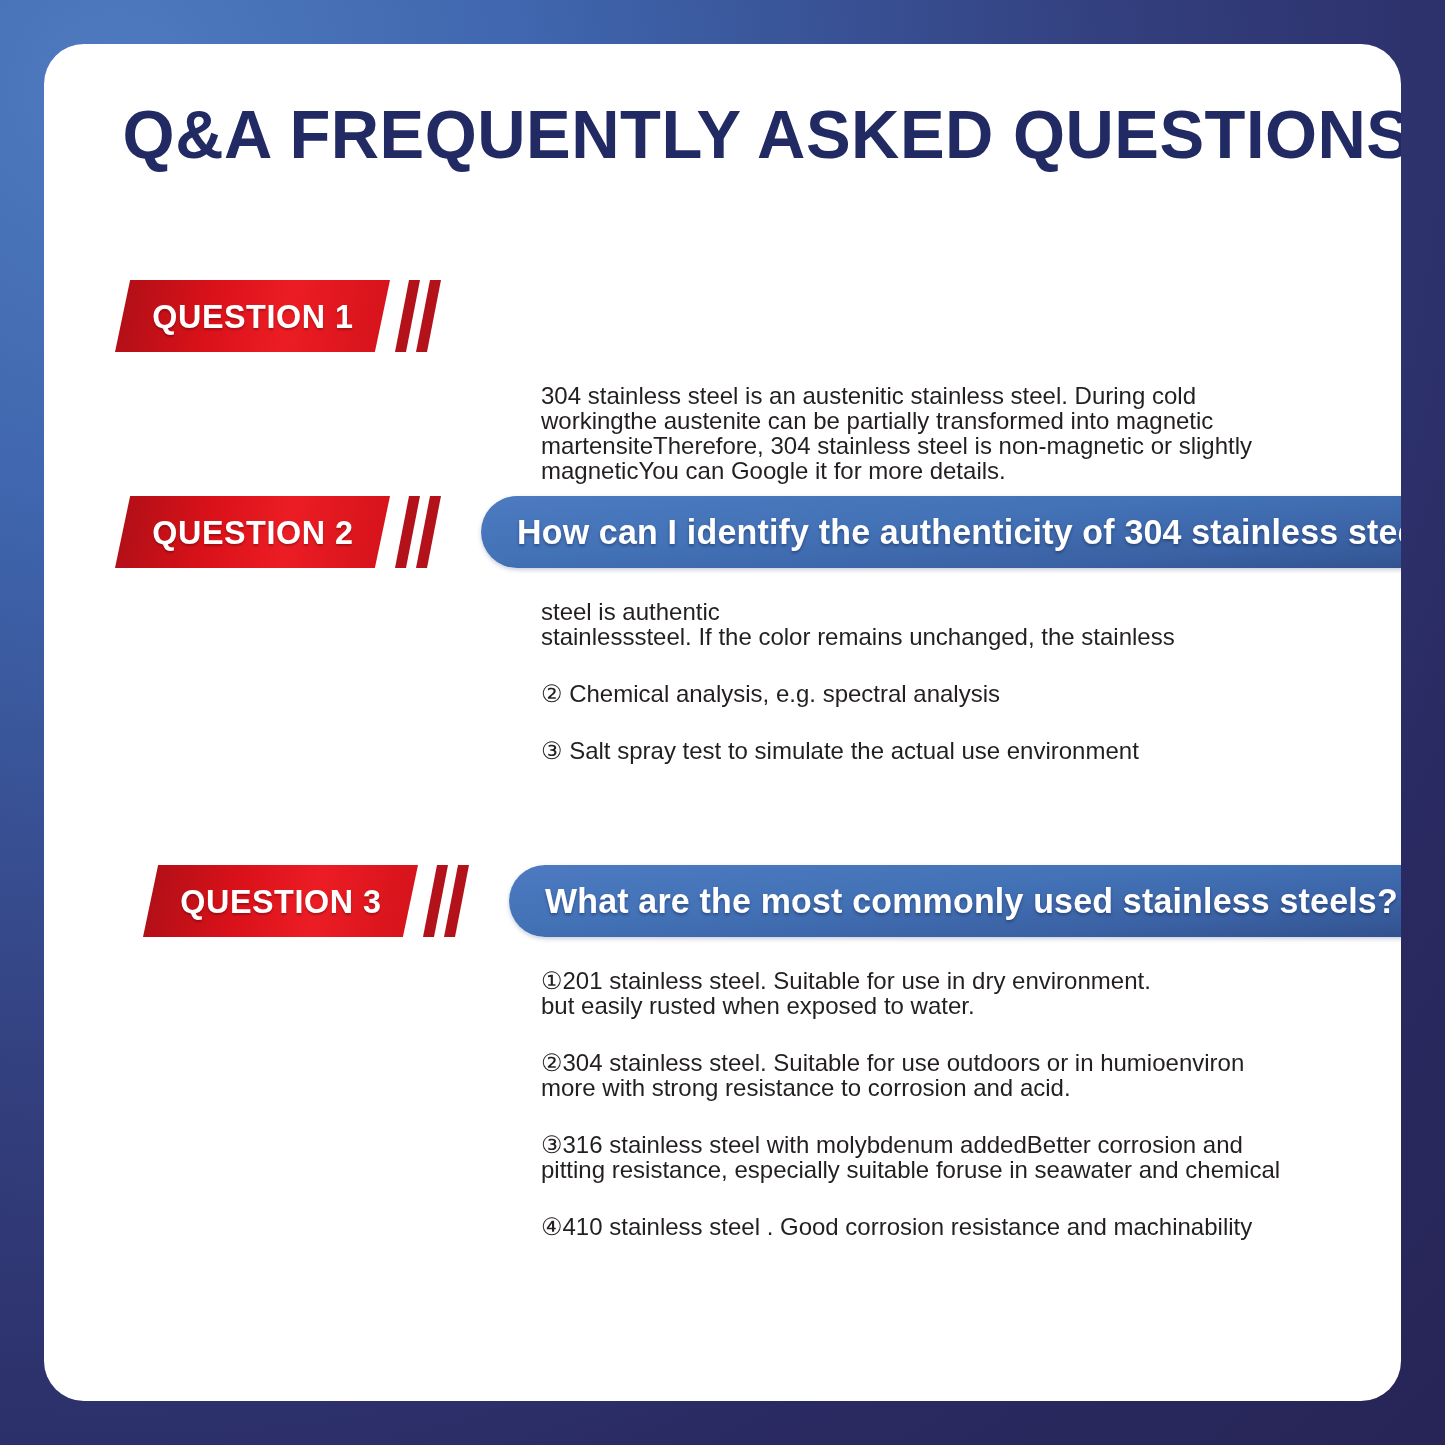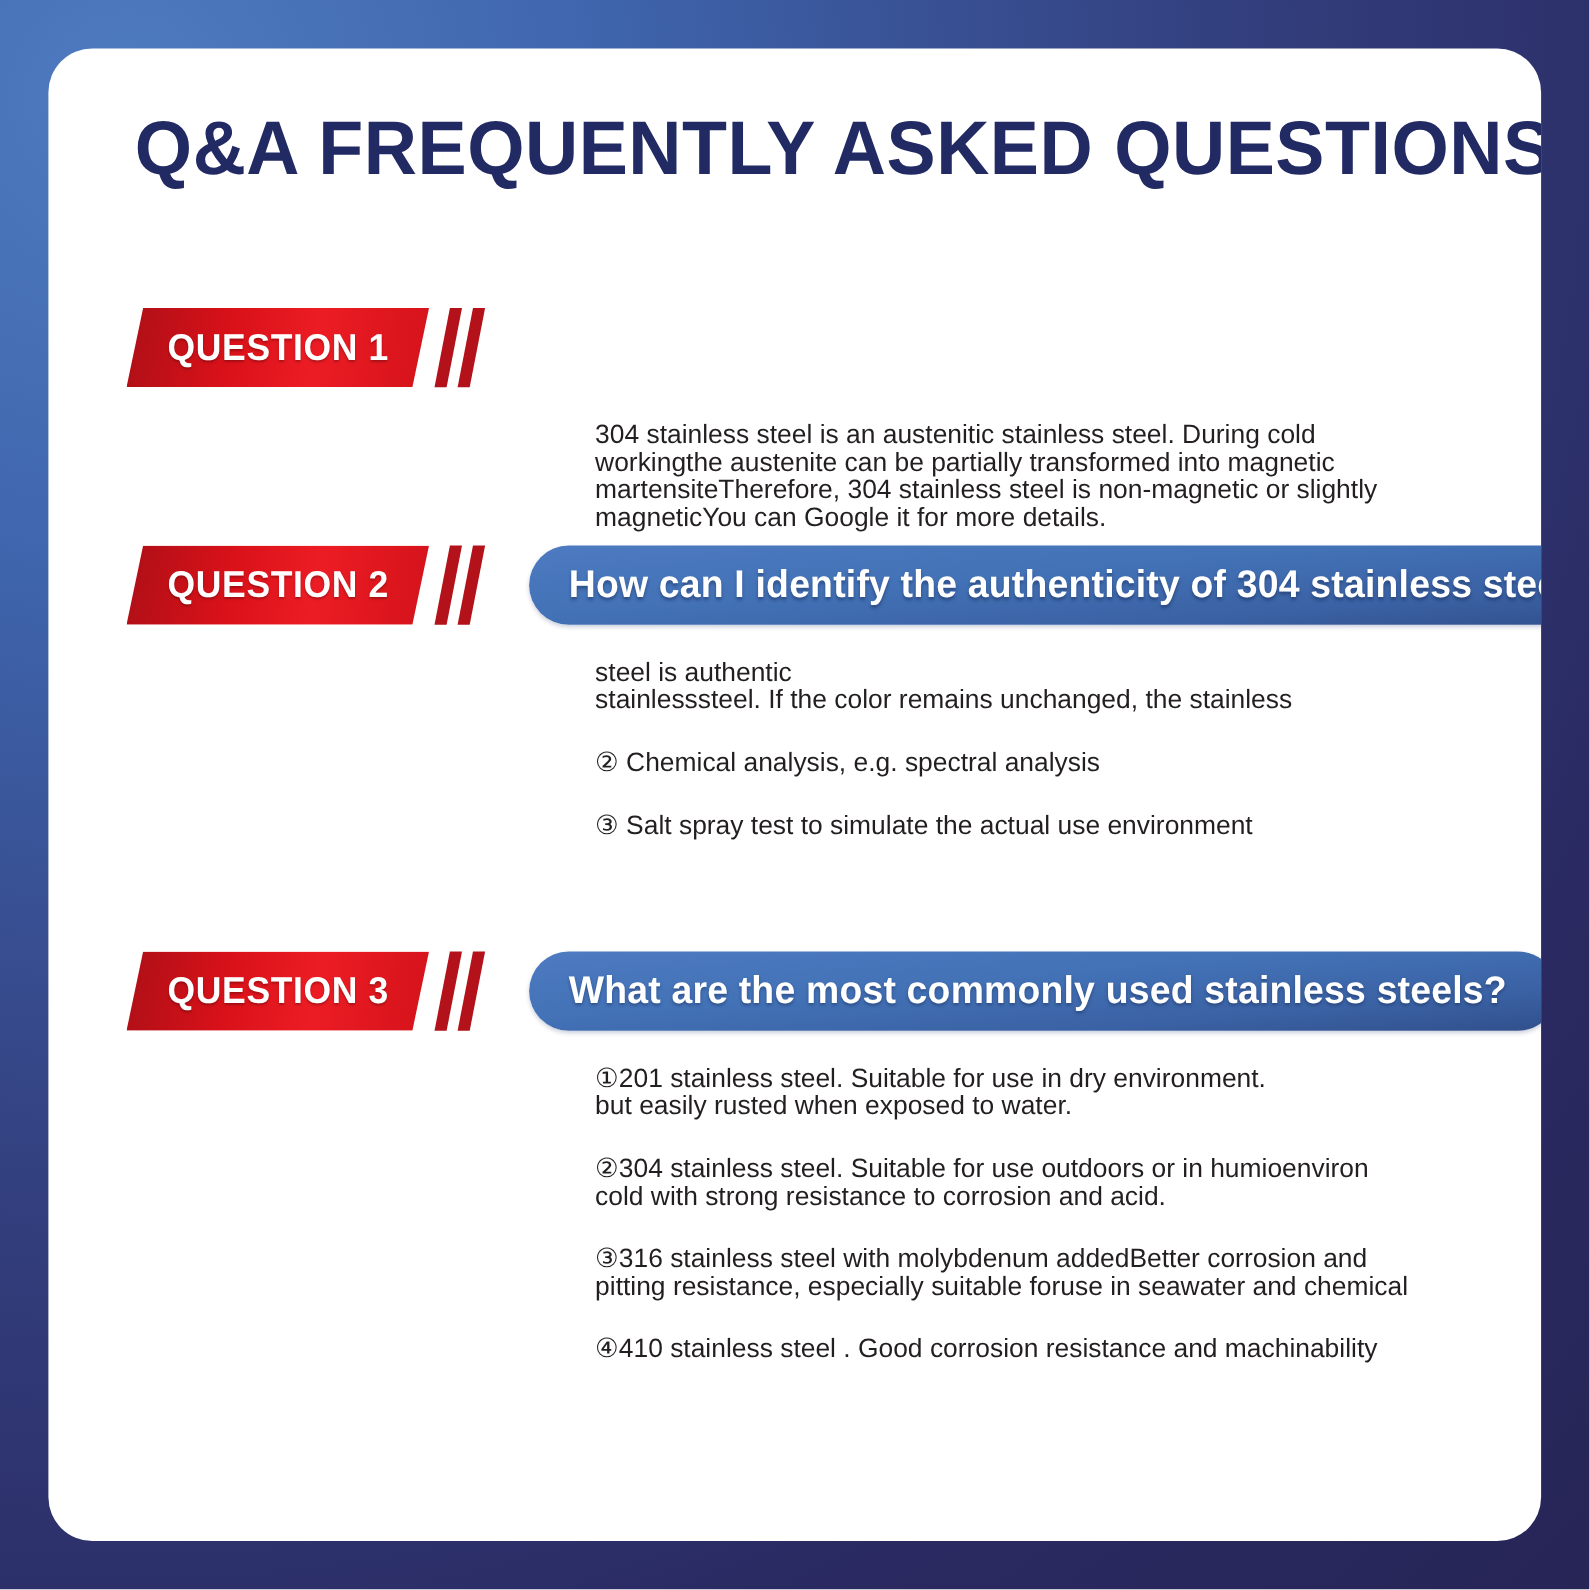--- a/index.html
+++ b/index.html
@@ -204,41 +204,41 @@
         </p>
         <p>
           <span class="aline">② Chemical analysis, e.g. spectral analysis</span>
         </p>
         <p>
           <span class="aline">③ Salt spray test to simulate the actual use environment</span>
         </p>
       </div>
     </div>
 
-    <div class="qblock" id="block3" style="top:821px;">
+    <div class="qblock" id="block3" style="top:821px;padding-left:28px;">
       <div class="qbar">
         <div class="qtag">
           <span class="qtag-label">QUESTION 3</span>
         </div>
         <div class="slashes">
           <span class="slash s1"></span>
           <span class="slash s2"></span>
         </div>
         <div class="qpill">
           <span class="qpill-label">What are the most commonly used stainless steels?</span>
         </div>
       </div>
       <div class="answer" style="top:104px;">
         <p>
           <span class="aline">①201 stainless steel. Suitable for use in dry environment.</span>
           <span class="aline">but easily rusted when exposed to water.</span>
         </p>
         <p>
           <span class="aline">②304 stainless steel. Suitable for use outdoors or in humioenviron</span>
-          <span class="aline">cold  with strong resistance to corrosion and acid.</span>
+          <span class="aline">more  with strong resistance to corrosion and acid.</span>
         </p>
         <p>
           <span class="aline">③316 stainless steel with molybdenum addedBetter corrosion and</span>
           <span class="aline">pitting resistance, especially suitable foruse in seawater and chemical</span>
         </p>
         <p>
           <span class="aline">④410 stainless steel . Good corrosion resistance and machinability</span>
 
         </p>
       </div>

